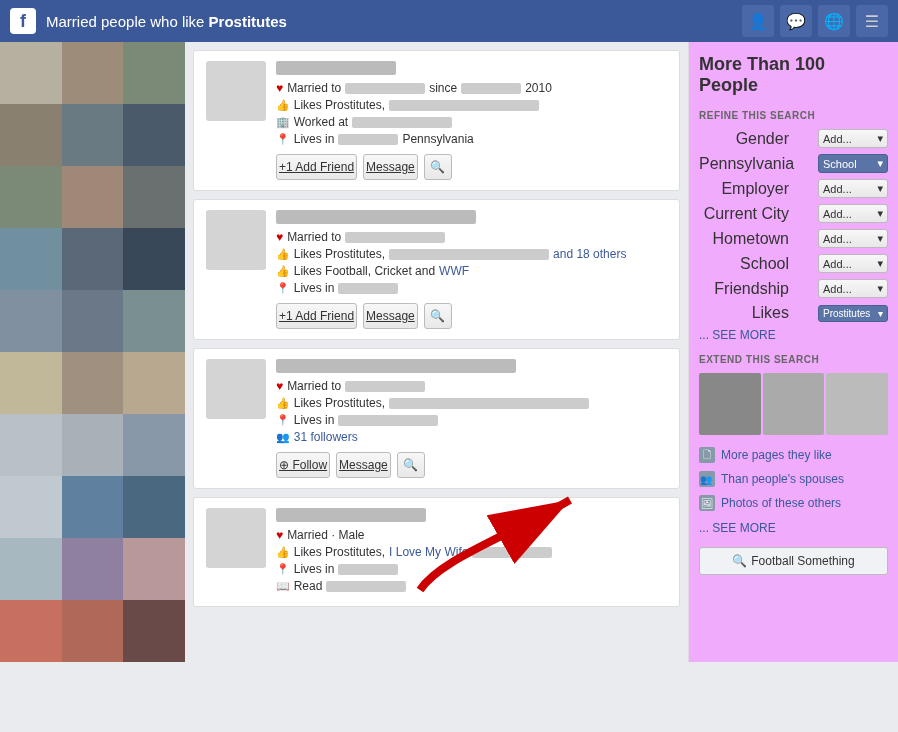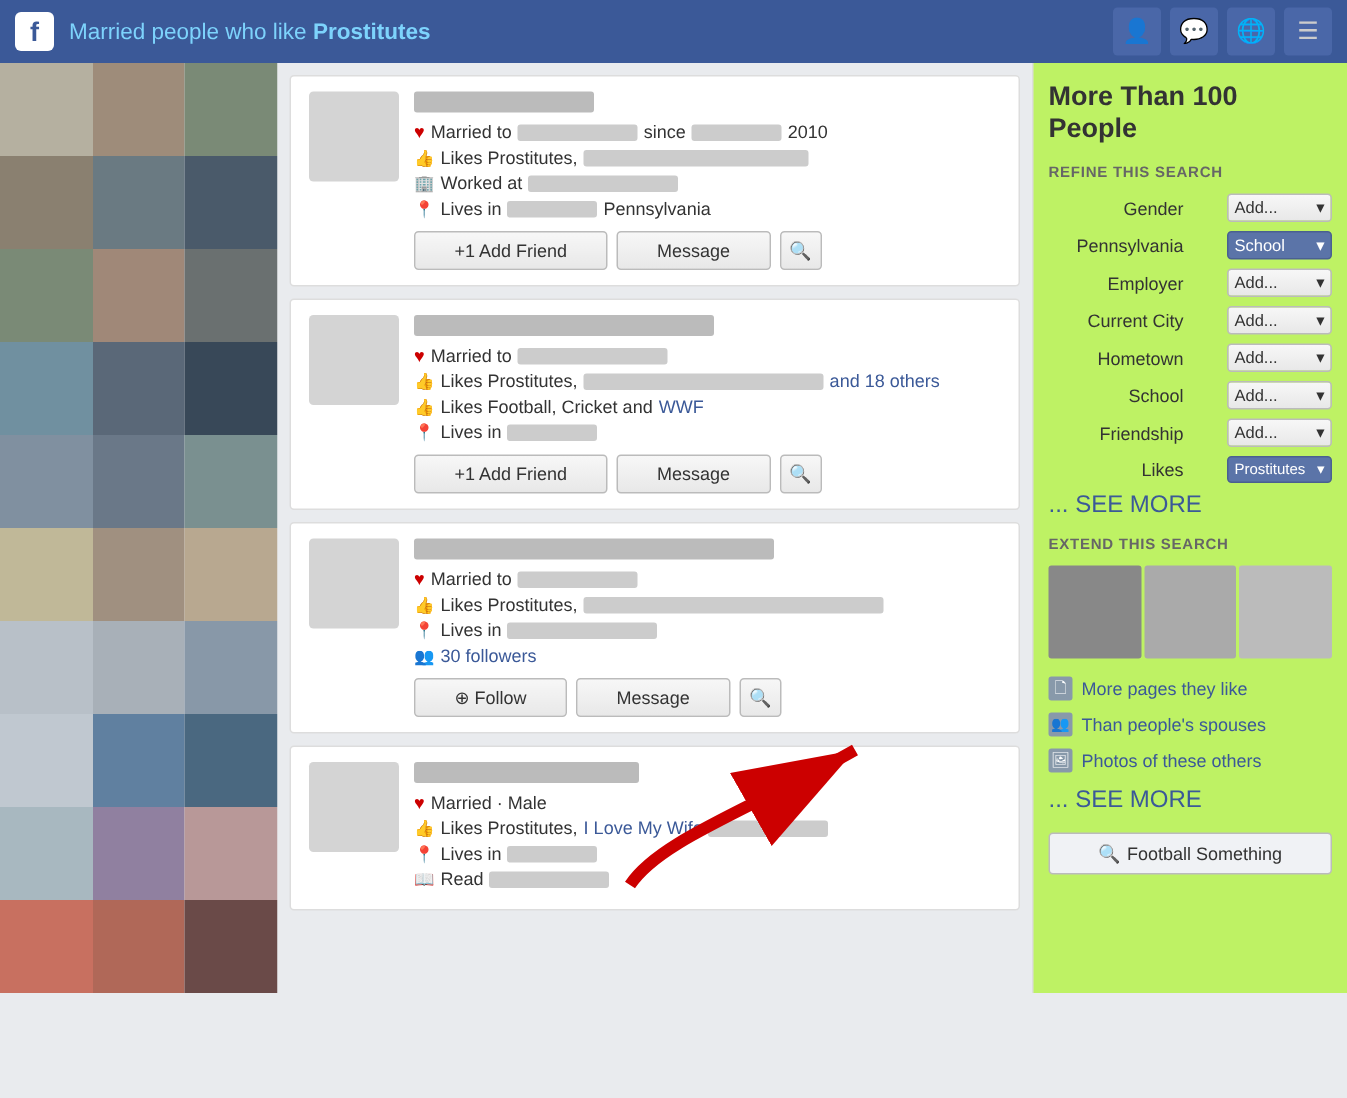--- a/index.html
+++ b/index.html
@@ -18,21 +18,21 @@
       width: 26px; height: 26px;
       background: #fff;
       color: #3b5998;
       font-weight: bold;
       font-size: 18px;
       display: flex; align-items: center; justify-content: center;
       border-radius: 4px;
       margin-right: 10px;
     }
     .topnav-title {
-      color: #7dd3fc;
+      color: #ffffff;
       font-size: 15px;
     }
     .topnav-title strong { font-weight: bold; }
     .topnav-icons {
       margin-left: auto;
       display: flex; gap: 6px; align-items: center;
     }
     .topnav-icon-btn {
       width: 32px; height: 32px;
       background: #4a67a8;
@@ -119,44 +119,45 @@
       color: #3b5998;
       text-decoration: none;
       font-size: 12px;
     }
     .result-actions {
       display: flex;
       gap: 6px;
       margin-top: 8px;
     }
     .btn-action {
-      padding: 4px 26px;
+      padding: 4px 2px;
       border: 1px solid #bbb;
       background: linear-gradient(#f7f7f7, #e8e8e8);
       border-radius: 3px;
       font-size: 12px;
       cursor: pointer;
       color: #333;
+      text-decoration: underline;
     }
     .btn-search {
       width: 28px; height: 26px;
       border: 1px solid #bbb;
       background: linear-gradient(#f7f7f7, #e8e8e8);
       border-radius: 3px;
       display: flex; align-items: center; justify-content: center;
       cursor: pointer;
       font-size: 12px;
       color: #555;
     }
 
     
     .right-panel {
       width: 210px;
       flex-shrink: 0;
-      background: #bef264;
+      background: #f0abfc;
       border-left: 1px solid #ddd;
       padding: 12px 10px;
     }
     .panel-title {
       font-size: 18px;
       font-weight: bold;
       color: #333;
       margin-bottom: 14px;
     }
     .panel-section-label {
@@ -167,21 +168,21 @@
       text-transform: uppercase;
       margin-bottom: 8px;
     }
     .filter-row {
       display: flex;
       justify-content: space-between;
       align-items: center;
       margin-bottom: 6px;
     }
     .filter-label {
-      font-size: 12px;
+      font-size: 16px;
       color: #333;
       text-align: right;
       width: 90px;
     }
     .filter-select {
       display: flex;
       align-items: center;
       border: 1px solid #bbb;
       background: linear-gradient(#f7f7f7, #e8e8e8);
       border-radius: 3px;
@@ -197,21 +198,21 @@
       color: #fff;
       border-color: #4a6090;
     }
     .filter-select-prostitutes {
       background: #5b74a8;
       color: #fff;
       border-color: #4a6090;
       font-size: 10px;
     }
     .see-more {
-      font-size: 16px;
+      font-size: 12px;
       color: #3b5998;
       cursor: pointer;
       margin: 6px 0 12px 0;
     }
     .extend-section {
       margin-top: 10px;
     }
     .extend-thumb-row {
       display: flex;
       gap: 2px;
@@ -406,21 +407,21 @@
           <span>Likes Prostitutes,</span>
           <span class="blurred" style="width:200px;"></span>
         </div>
         <div class="result-line">
           <span class="live-icon">📍</span>
           <span>Lives in</span>
           <span class="blurred" style="width:100px;"></span>
         </div>
         <div class="result-line">
           <span class="follower-icon">👥</span>
-          <a href="#">30 followers</a>
+          <a href="#">31 followers</a>
         </div>
         <div class="result-actions">
           <button class="btn-action">⊕ Follow</button>
           <button class="btn-action">Message</button>
           <div class="btn-search">🔍</div>
         </div>
       </div>
     </div>
 
     <div class="result-card">

